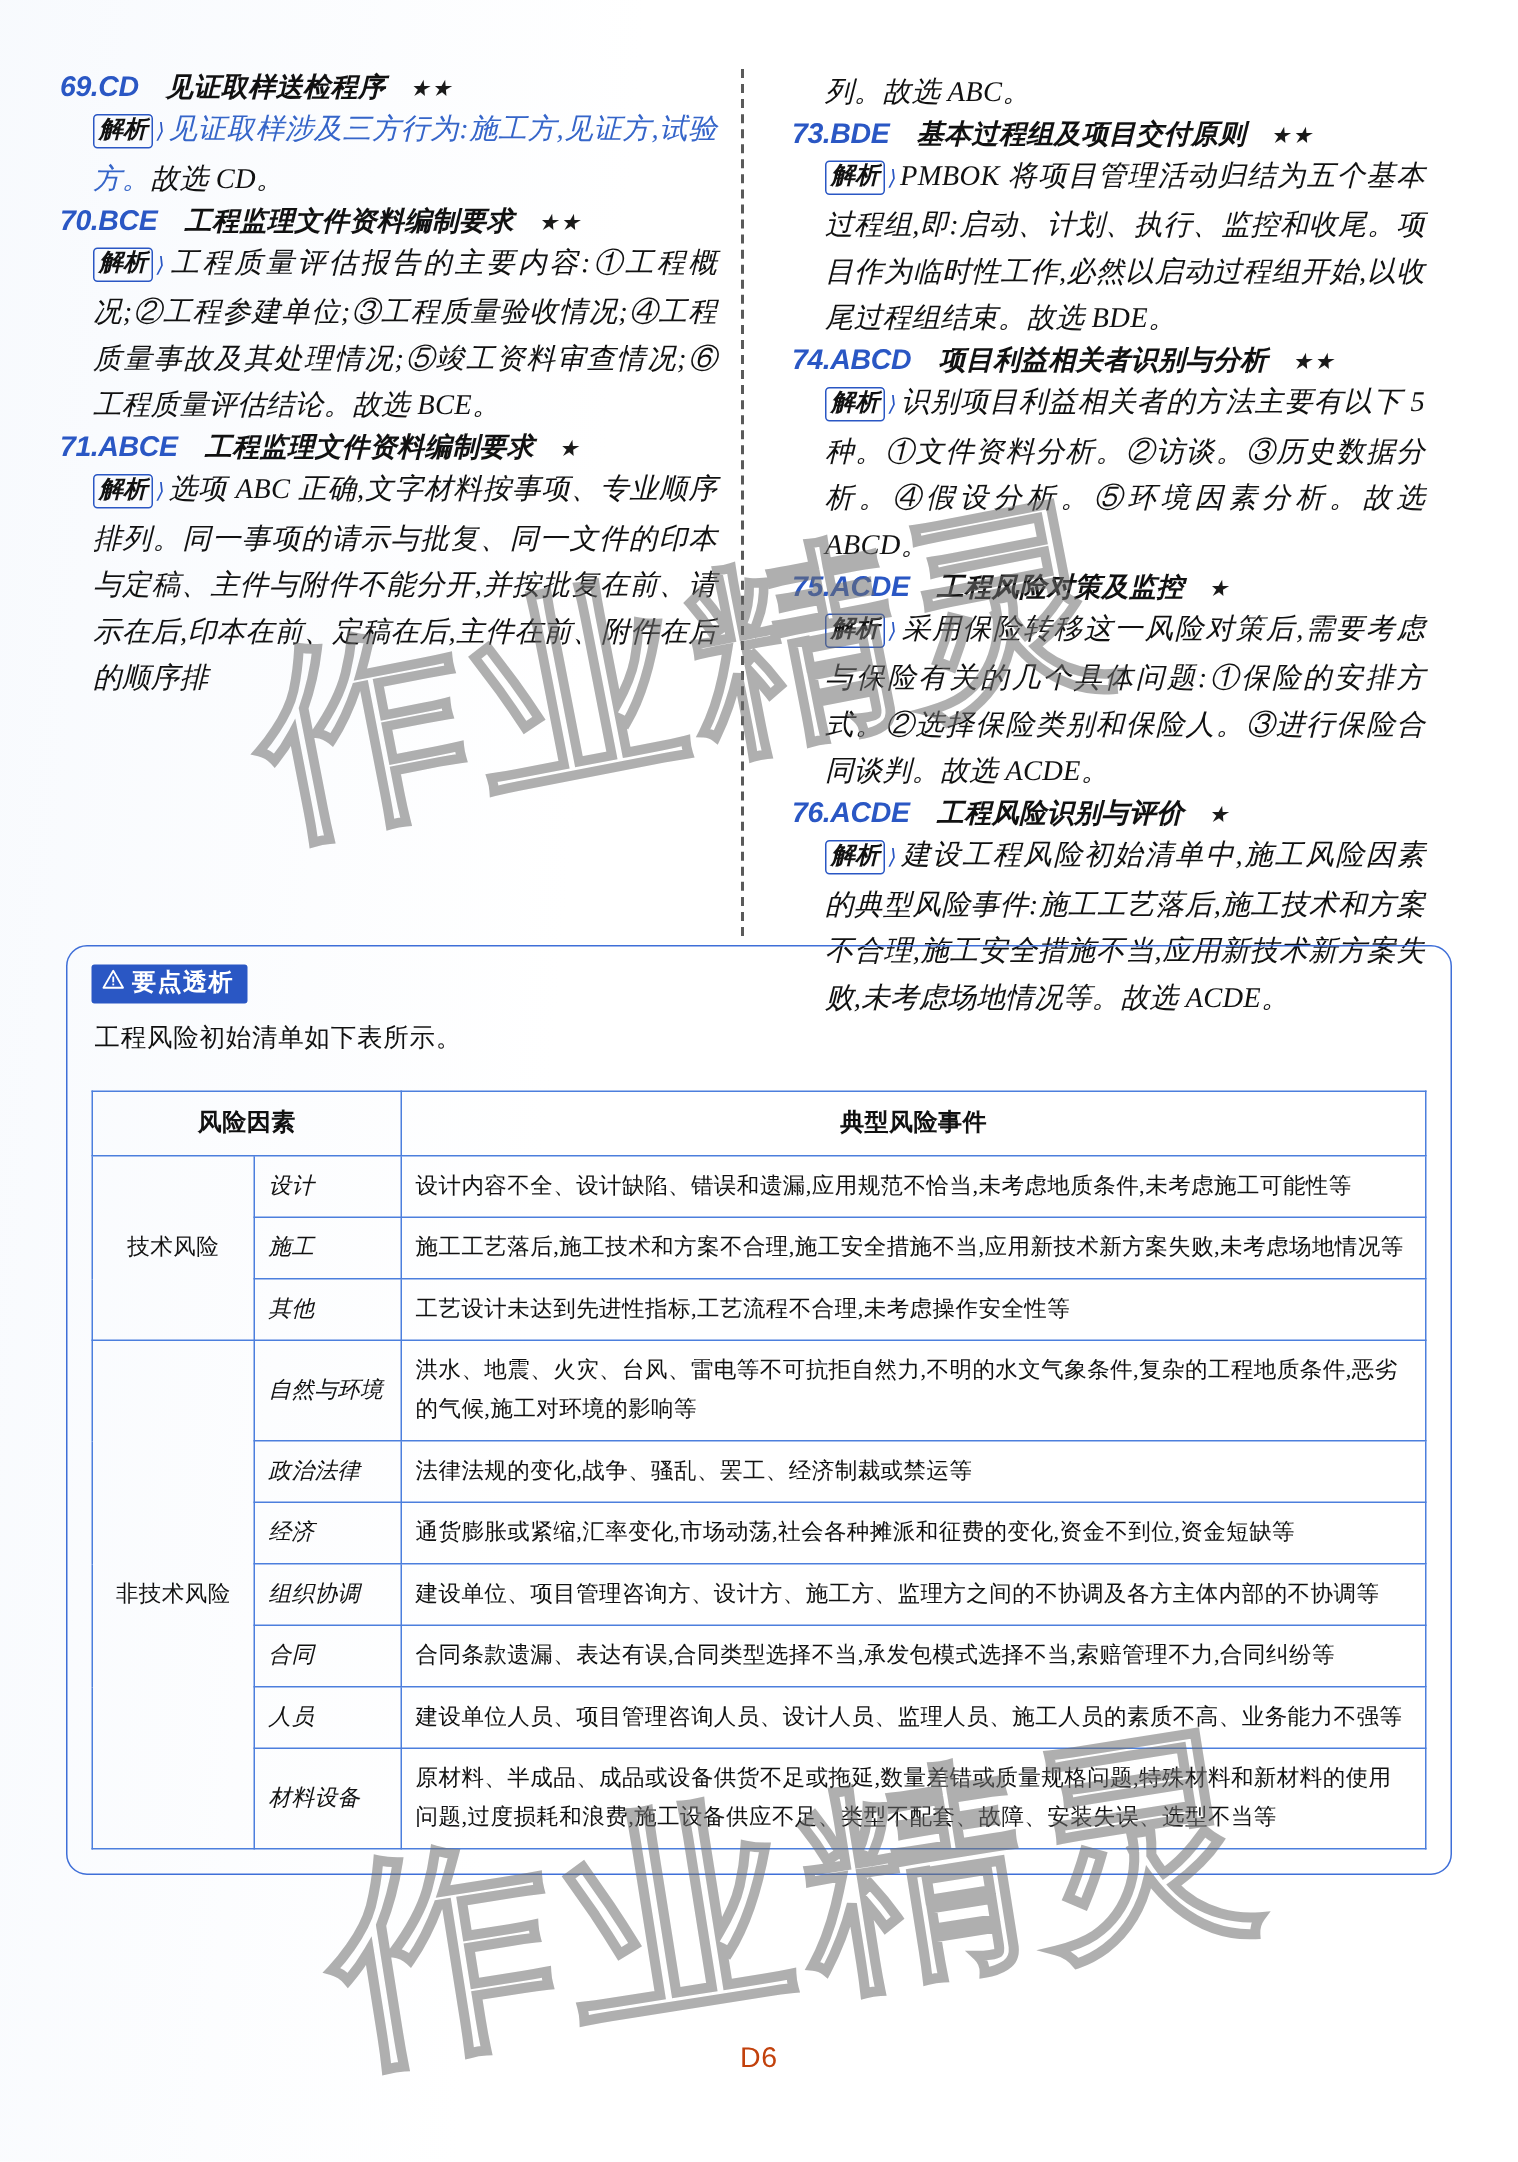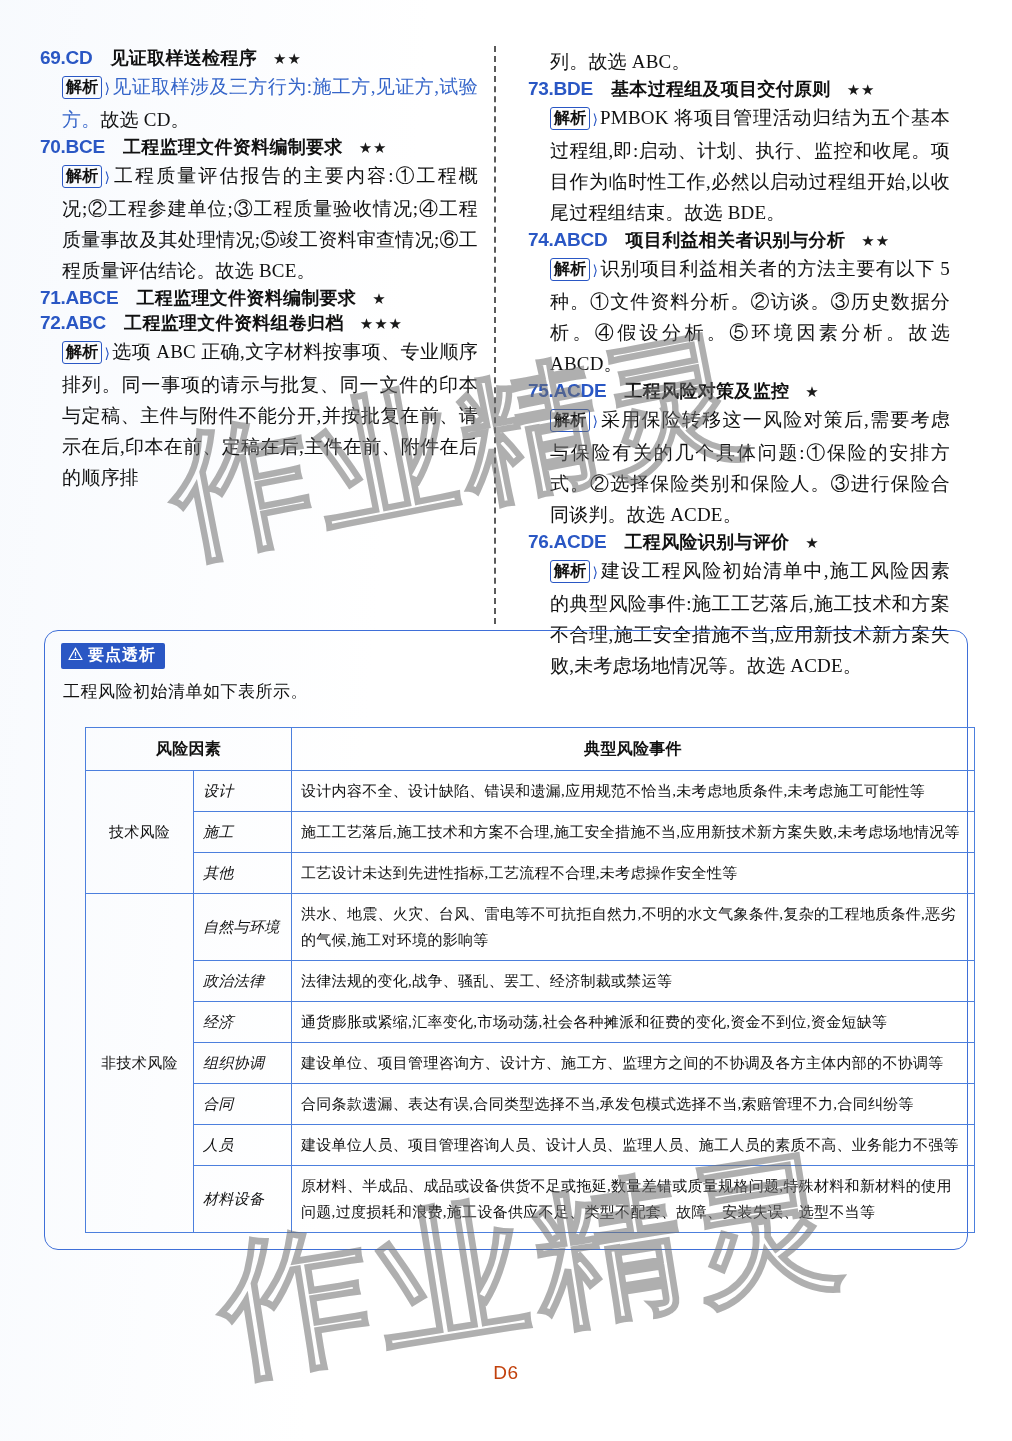--- a/index.html
+++ b/index.html
@@ -19,20 +19,21 @@
   
   .cols{
     position:absolute;
     left:40px;top:46px;
     width:932px;height:578px;
     display:flex;
   }
   .col{
     width:452px;
     box-sizing:border-box;
+    font-style:italic;
   }
   .col.left{padding-right:14px;}
   .col.right{padding-left:30px;}
   .divider{
     width:0;
     border-left:2px dashed #5a5a5a;
     margin:0 2px;
     height:100%;
   }
 
@@ -137,21 +138,20 @@
     line-height:28px;
     margin:9px 0 21px 2px;
     letter-spacing:0.5px;
   }
 
   
   table.risk{
     width:100%;
     border-collapse:collapse;
     table-layout:fixed;
-    margin-left:24px;
   }
   table.risk td,table.risk th{
     border:1.1px solid #4c7fdd;
     padding:7px 9px;
     font-size:15px;
     line-height:26px;
     letter-spacing:0.3px;
     vertical-align:middle;
     color:#111;
     font-weight:normal;
@@ -244,26 +244,20 @@
       </div>
       <div class="expl"><span class="badge-jx">解析</span><span class="jx-arrow">⟩</span><span>工程质量评估报告的主要内容:①工程概况;②工程参建单位;③工程质量验收情况;④工程质量事故及其处理情况;⑤竣工资料审查情况;⑥工程质量评估结论。故选 BCE。</span></div>
 
       <div class="qhead">
         <span class="qnum">71.</span>
         <span class="qans">ABCE</span>
         <span class="qtitle">工程监理文件资料编制要求</span>
         <span class="stars">★</span>
       </div>
 
-      <div class="qhead">
-        <span class="qnum">72.</span>
-        <span class="qans">ABC</span>
-        <span class="qtitle">工程监理文件资料组卷归档</span>
-        <span class="stars">★★★</span>
-      </div>
       <div class="expl"><span class="badge-jx">解析</span><span class="jx-arrow">⟩</span><span>选项 ABC 正确,文字材料按事项、专业顺序排列。同一事项的请示与批复、同一文件的印本与定稿、主件与附件不能分开,并按批复在前、请示在后,印本在前、定稿在后,主件在前、附件在后的顺序排</span></div>
 
     </div>
 
     <div class="divider"></div>
 
     <div class="col right">
 
       <div class="cont">列。故选 ABC。</div>
 

